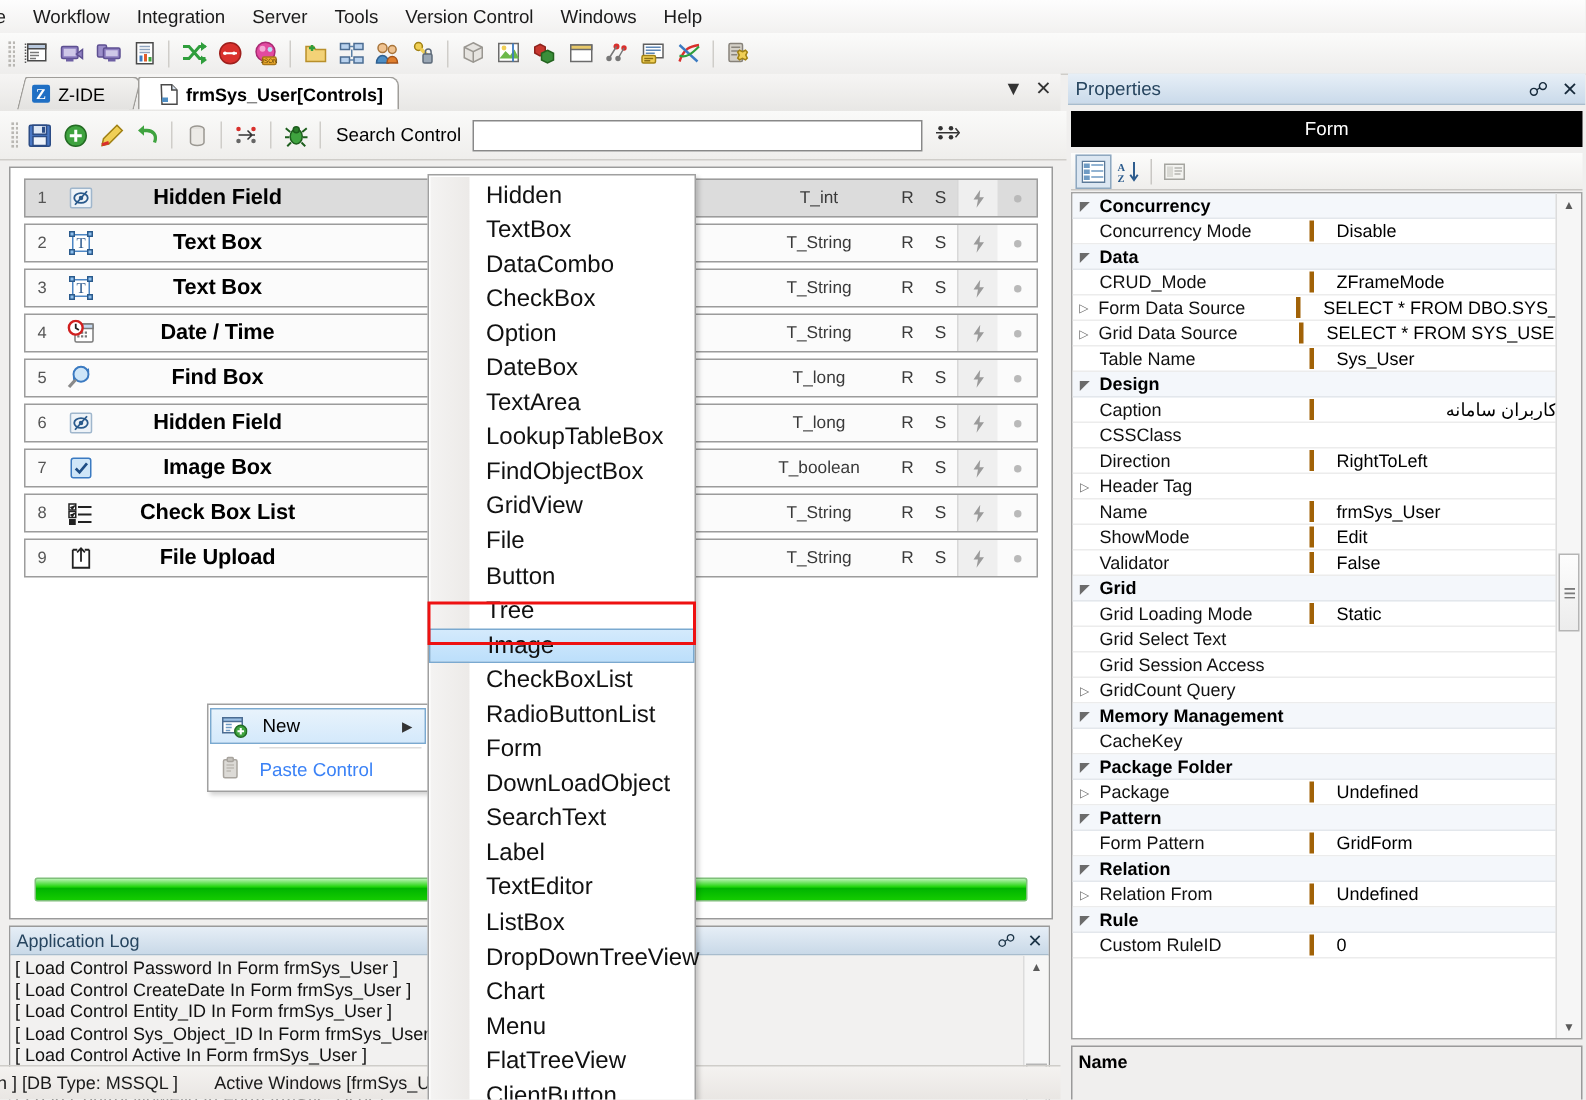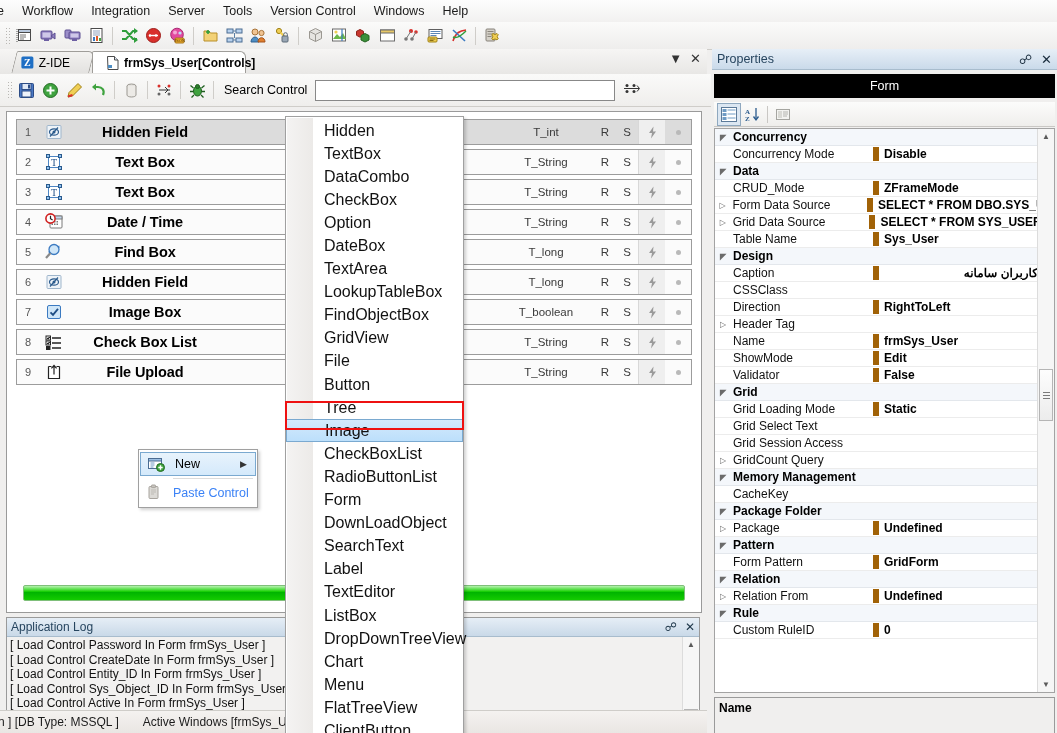--- a/index.html
+++ b/index.html
@@ -217,22 +217,22 @@
   .pg-row { display: flex; height: 17px; align-items: center; box-sizing: border-box; }
   .pg-row.cat {
     background: #f4f7fb; border-bottom: 1px solid #e3e7ec;
     font-weight: bold; font-size: 12px;
   }
   .pg-row.item { border-bottom: 1px solid #ececec; font-size: 12px; align-items: center; }
   .pg-exp { width: 16px; text-align: center; font-size: 8px; color: #6b6b6b; }
   .pg-catlabel { padding-left: 2px; }
   .pg-name { width: 140px; padding-left: 2px; color: #111; white-space: nowrap; overflow:hidden; }
   .pg-val {
-    flex: 1 1 auto; border-left: 6px solid #a16207; padding-left: 5px;
-    font-weight: bold; white-space: nowrap; overflow: hidden; color: #000;
+    flex: 1 1 auto; border-left: 3px solid #a16207; padding-left: 15px;
+    font-weight: normal; white-space: nowrap; overflow: hidden; color: #000;
   }
   .pg-scroll {
     position: absolute; right: 0; top: 0; width: 16px; bottom: 0;
     background: #f6f6f6; border-left: 1px solid #dcdcdc;
   }
   .pg-scroll .arw { height: 15px; display:flex; align-items:center; justify-content:center;
     font-size: 8px; color: #5a5a5a; }
   .pg-scroll .arw.bot { position:absolute; bottom:0; left:0; right:0; }
   .pg-scroll .thumb {
     position:absolute; left:1px; width: 14px; height: 52px; top: 240px;
@@ -267,21 +267,21 @@
     padding-left: 38px; font-size: 16px; color: #111; box-sizing: border-box;
     white-space: nowrap;
   }
   .ctx-item.sel {
     background: linear-gradient(#d4eafc,#bcdffb); border: 1px solid #7aa9d0;
     box-sizing: border-box;
     align-items: center;
   }
 
   
-  .newmenu { left: 138px; top: 449px; width: 120px; padding: 2px 0; }
+  .newmenu { left: 138px; top: 469px; width: 148px; padding: 2px 0; }
   .newmenu .n-item {
     position: relative; height: 24px; display:flex; align-items:center;
     padding-left: 34px; font-size: 12.5px; box-sizing:border-box;
   }
   .newmenu .n-item.hl {
     background: linear-gradient(#e8f3fc,#d4e9fb);
     border: 1px solid #7aa9d0; margin: 0 1px;
   }
   .newmenu .n-item.disabled { color: #3b82f6; }
   .newmenu .n-ico { position: absolute; left: 7px; top: 3px; }
@@ -483,21 +483,21 @@
     <div class="tabstrip">
       <div class="doctab inactive" style="left:14px; width:78px;">
         <span class="tab-ico">
           <svg width="13" height="13" viewBox="0 0 13 13">
               <rect x="0.5" y="0.5" width="12" height="12" rx="1.5" fill="#1f6fc4"></rect>
               <text x="6.5" y="10" font-size="10" font-weight="bold" fill="#fff" text-anchor="middle" font-family="Liberation Serif">Z</text>
             </svg>
         </span>
         <span>Z-IDE</span>
       </div>
-      <div class="doctab active" style="left:92px; width:154px;padding-left:13px;">
+      <div class="doctab active" style="left:92px; width:174px;padding-left:13px;">
         <span class="tab-ico">
           <svg width="13" height="14" viewBox="0 0 13 14">
               <path d="M1.5 0.5h7l3.5 3.5v9.5h-10z" fill="#fff" stroke="#4a4a4a"></path>
               <path d="M8.5 0.5v3.5H12" fill="#dce6f2" stroke="#4a4a4a"></path>
               <rect x="2" y="9" width="4" height="3" fill="#4e8ec4"></rect>
             </svg>
         </span>
         <span>frmSys_User[Controls]</span>
       </div>
       <div class="tabstrip-ctrls">

